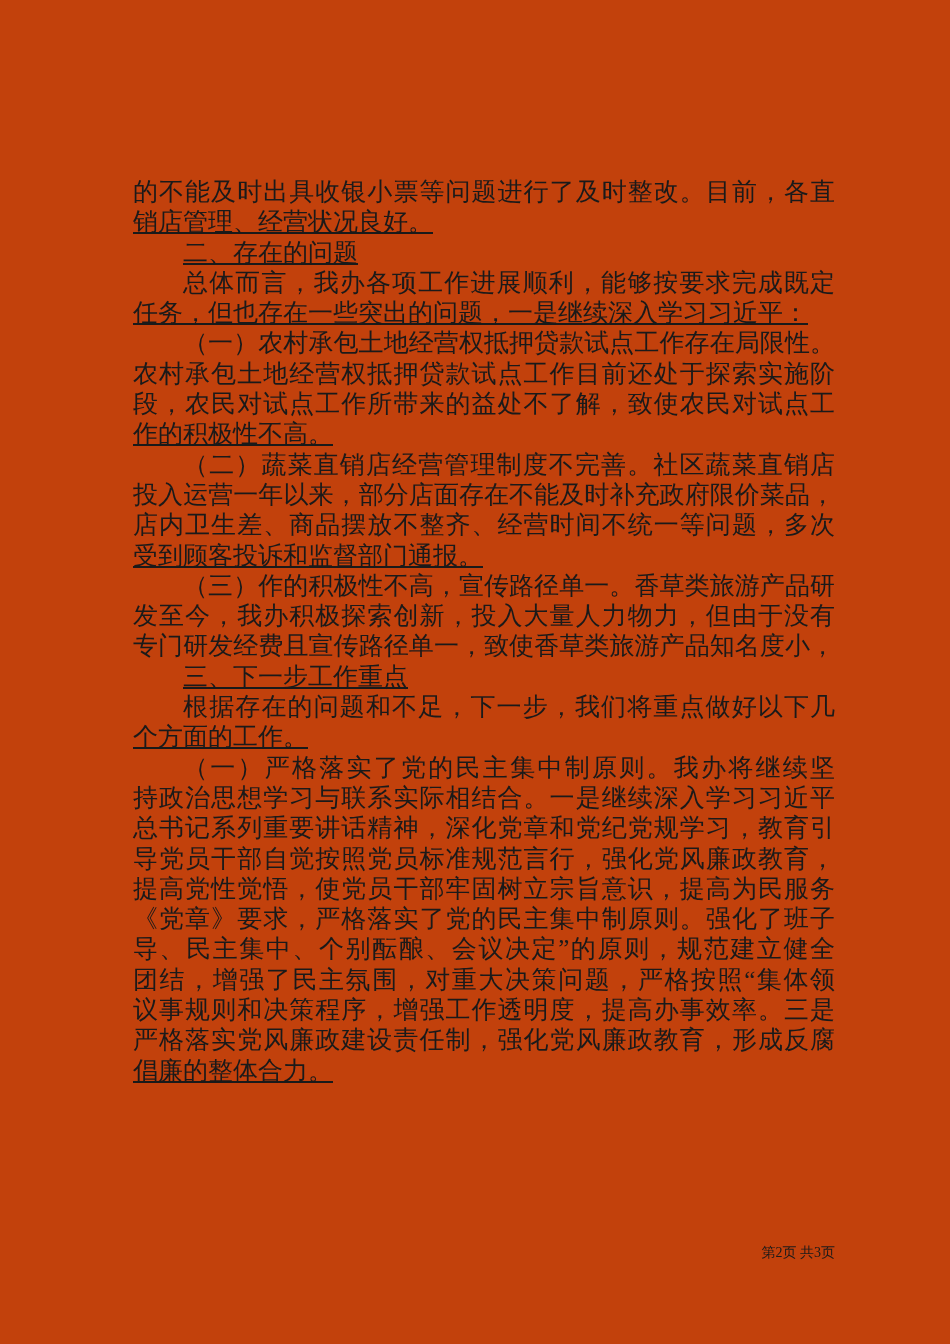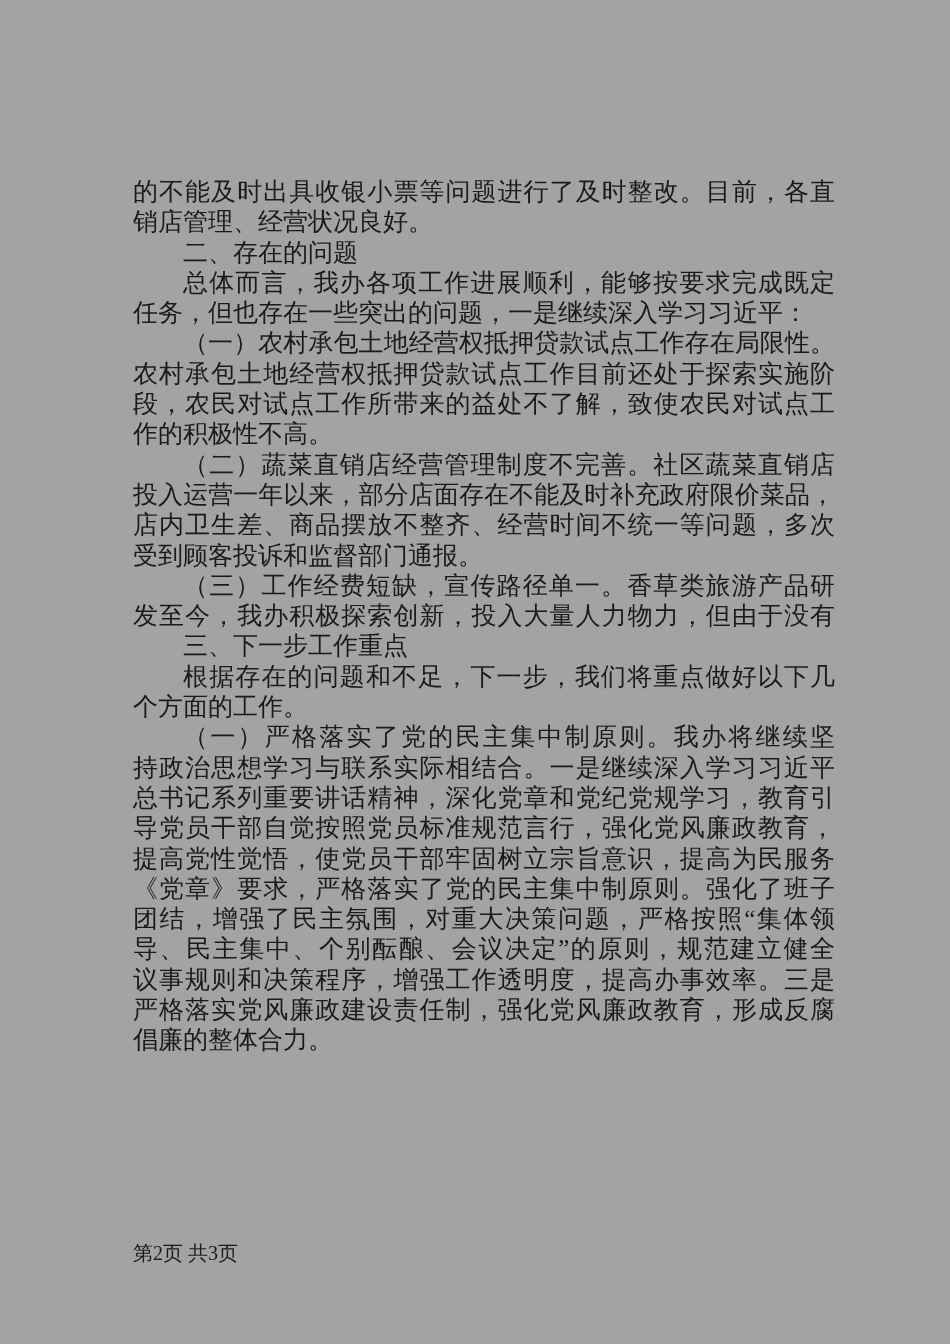--- a/index.html
+++ b/index.html
@@ -11,50 +11,51 @@
     width: 950px;
     height: 1344px;
     position: relative;
     font-family: "Liberation Serif", "DejaVu Serif", serif;
     color: #1a1a1a;
     overflow: hidden;
   }
   .page {
     position: absolute;
     inset: 0;
-    background: #a3a3a3;
+    background: #c2410c;
   }
   .doc-body {
     position: absolute;
     left: 133px;
     top: 177px;
     width: 702px;
     font-size: 25px;
     line-height: 30.3px;
     letter-spacing: 0;
   }
   .para { margin: 0; padding: 0; }
   .line {
     text-align: justify;
     text-align-last: justify;
   }
   .line.end {
     text-align: left;
     text-align-last: left;
+    text-decoration: underline;
   }
   .line.indent {
     text-indent: 50px;
   }
   .footer {
     position: absolute;
     left: 133px;
     top: 1240px;
     width: 702px;
-    text-align: left;
-    font-size: 20px;
+    text-align: right;
+    font-size: 14px;
     line-height: 26px;
     color: #1a1a1a;
   }
 </style>
 </head>
 <body>
 
 <div class="page">
 
   <div class="doc-body">
@@ -81,42 +82,43 @@
     </div>
 
     <div class="para">
       <div class="line indent">（二）蔬菜直销店经营管理制度不完善。社区蔬菜直销店</div>
       <div class="line">投入运营一年以来，部分店面存在不能及时补充政府限价菜品，</div>
       <div class="line">店内卫生差、商品摆放不整齐、经营时间不统一等问题，多次</div>
       <div class="line end">受到顾客投诉和监督部门通报。</div>
     </div>
 
     <div class="para">
-      <div class="line indent">（三）工作经费短缺，宣传路径单一。香草类旅游产品研</div>
+      <div class="line indent">（三）作的积极性不高，宣传路径单一。香草类旅游产品研</div>
       <div class="line">发至今，我办积极探索创新，投入大量人力物力，但由于没有</div>
+      <div class="line">专门研发经费且宣传路径单一，致使香草类旅游产品知名度小，</div>
     </div>
 
     <div class="para">
       <div class="line end indent">三、下一步工作重点</div>
     </div>
 
     <div class="para">
       <div class="line indent">根据存在的问题和不足，下一步，我们将重点做好以下几</div>
       <div class="line end">个方面的工作。</div>
     </div>
 
     <div class="para">
       <div class="line indent">（一）严格落实了党的民主集中制原则。我办将继续坚</div>
       <div class="line">持政治思想学习与联系实际相结合。一是继续深入学习习近平</div>
       <div class="line">总书记系列重要讲话精神，深化党章和党纪党规学习，教育引</div>
       <div class="line">导党员干部自觉按照党员标准规范言行，强化党风廉政教育，</div>
       <div class="line">提高党性觉悟，使党员干部牢固树立宗旨意识，提高为民服务</div>
       <div class="line">《党章》要求，严格落实了党的民主集中制原则。强化了班子</div>
+      <div class="line">导、民主集中、个别酝酿、会议决定”的原则，规范建立健全</div>
       <div class="line">团结，增强了民主氛围，对重大决策问题，严格按照“集体领</div>
-      <div class="line">导、民主集中、个别酝酿、会议决定”的原则，规范建立健全</div>
       <div class="line">议事规则和决策程序，增强工作透明度，提高办事效率。三是</div>
       <div class="line">严格落实党风廉政建设责任制，强化党风廉政教育，形成反腐</div>
       <div class="line end">倡廉的整体合力。</div>
     </div>
 
 
   </div>
 
   <div class="footer">第2页 共3页</div>
 

